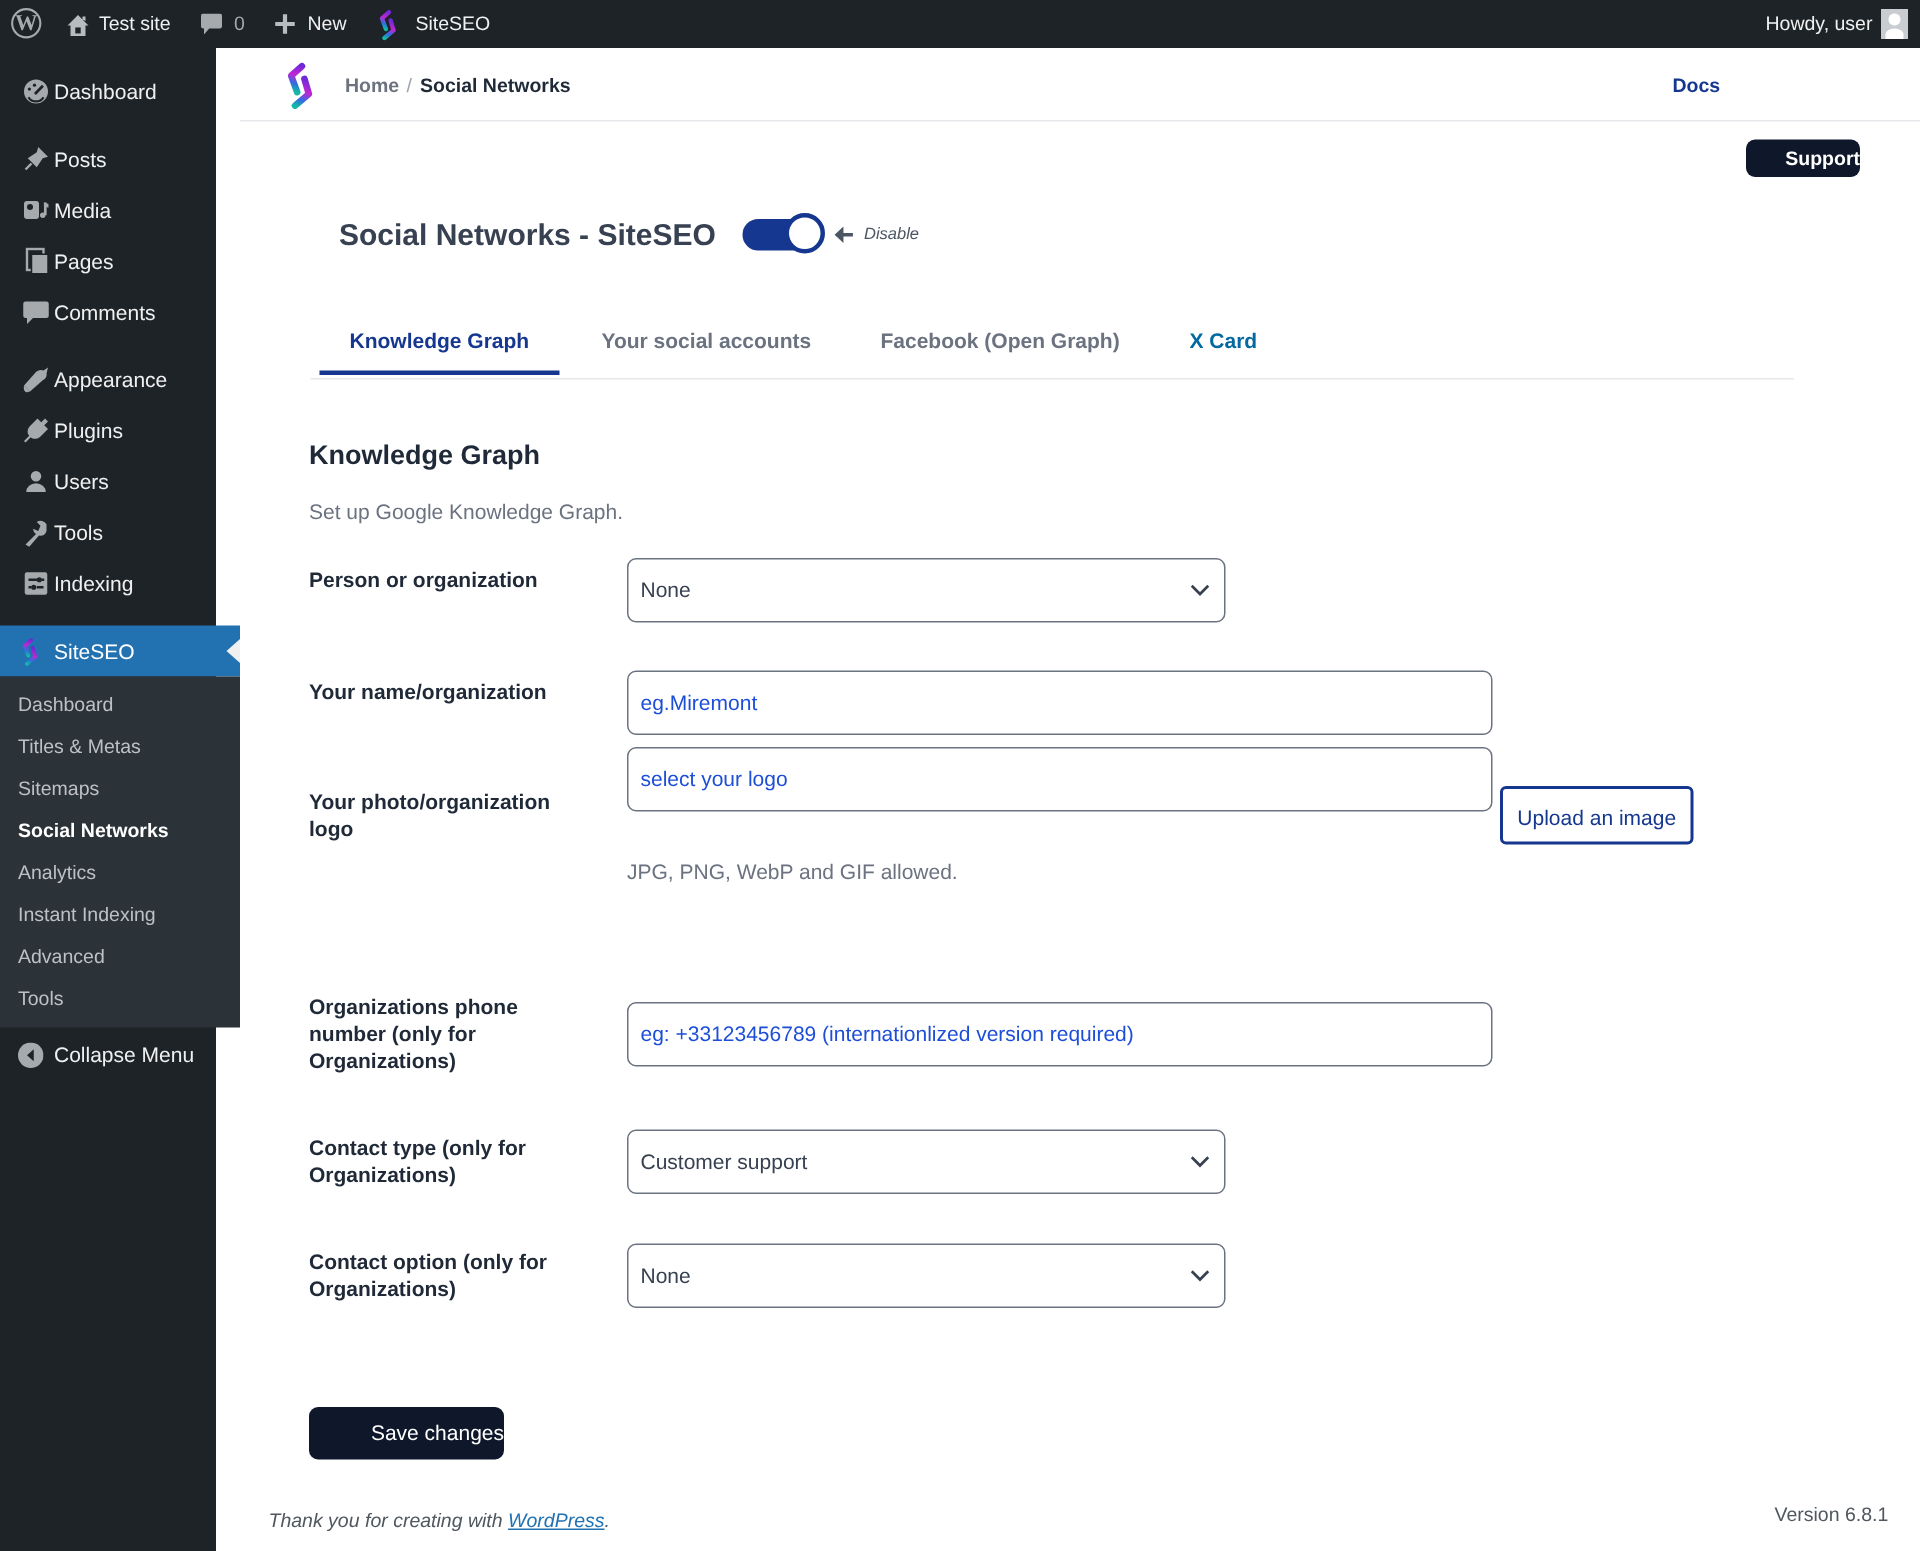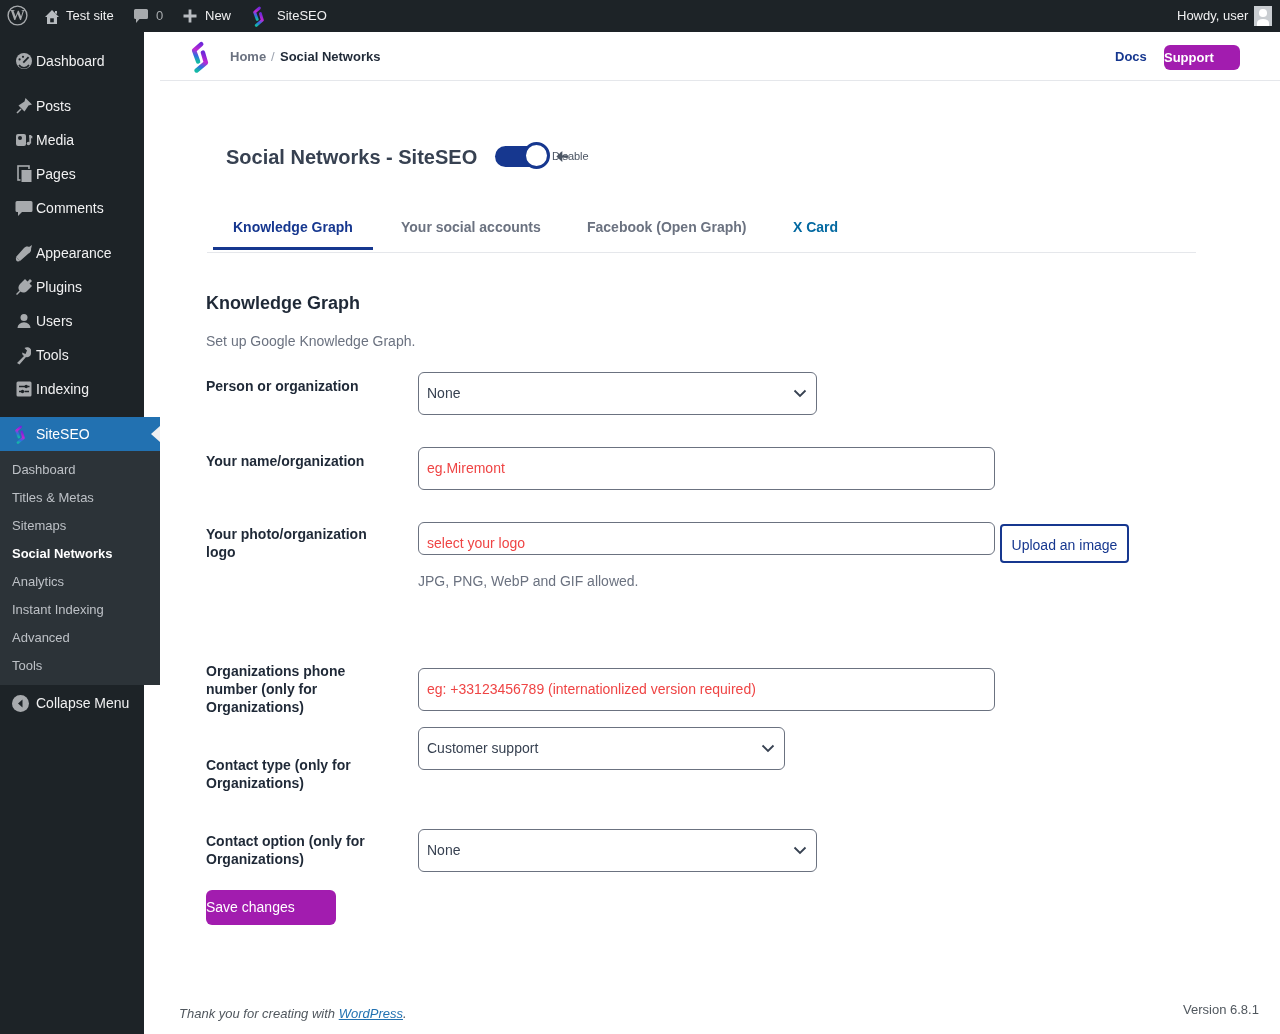--- a/index.html
+++ b/index.html
@@ -19,24 +19,24 @@
   #submenu { position:absolute; left:0; top:419px; width:160px; height:234px; background:#2c3338; }
   .smi { position:absolute; left:12px; width:148px; height:28px; line-height:28px; font-size:13px; color:#bdc1c6; }
   .smi.cur { color:#fff; font-weight:bold; }
   
   #content { position:absolute; left:160px; top:32px; width:1120px; height:1002px; background:#fff; }
   #pluginbar { position:absolute; left:0; top:0; width:1120px; height:49px; background:#fff; border-bottom:1px solid #e5e7eb; }
   .crumb { position:absolute; top:16px; height:18px; line-height:18px; font-size:13px; font-weight:bold; white-space:nowrap; }
   label.flabel { position:absolute; font-size:14px; font-weight:bold; color:#1f2937; line-height:18px; display:block; }
   .ctl { position:absolute; left:258px; border:1px solid #6b7280; border-radius:6px; background:#fff; }
   .ctl .inner { position:absolute; left:8px; top:0; font-size:14px; line-height:41px; color:#374151; white-space:nowrap; }
-  .ctl .ph { color:#ef4444; }
+  .ctl .ph { color:#1d4ed8; }
   .chev { position:absolute; right:9px; top:16px; }
   .helper { position:absolute; font-size:14px; color:#6b7280; line-height:18px; }
-  .bluebtn { background:#a21caf; color:#fff; border-radius:6px; text-align:left; }
+  .bluebtn { background:#0f172a; color:#fff; border-radius:6px; text-align:right;margin-top:48px; }
 </style>
 </head>
 <body>
 
 <div id="adminbar">
 
   <svg class="abs" style="left:7px;top:5px" width="21" height="21" viewBox="0 0 21 21">
     <circle cx="10.5" cy="10.5" r="9.4" fill="none" stroke="#a7aaad" stroke-width="1.4"></circle>
     <text x="10.5" y="15.2" font-family="Liberation Serif, serif" font-size="15" font-weight="bold" fill="#a7aaad" text-anchor="middle">W</text>
   </svg>
@@ -210,21 +210,21 @@
     <div class="abs bluebtn" style="left:1004px;top:13px;width:76px;height:25px;line-height:25px;font-size:13px;font-weight:bold">Support</div>
   </div>
 
   <div class="abs" style="left:66px;top:111px;font-size:20px;font-weight:bold;color:#374151;line-height:28px">Social Networks - SiteSEO</div>
   <div class="abs" style="left:335px;top:114px;width:52px;height:21px;border-radius:10.5px;background:#16378f"></div>
   <div class="abs" style="left:363px;top:110px;width:27px;height:27px;border-radius:50%;background:#fff;border:3px solid #16378f"></div>
   <svg class="abs" style="left:396px;top:119px" width="13" height="11" viewBox="0 0 13 11">
       <path d="M3 5.5 H12.6" stroke="#4b5563" stroke-width="2.4" fill="none"></path>
       <path d="M6.3 0 L0.4 5.5 L6.3 11 Z" fill="#4b5563"></path>
     </svg>
-  <div class="abs" style="left:392px;top:116px;font-size:11px;color:#4b5563;line-height:16px">Disable</div>
+  <div class="abs" style="left:416px;top:116px;font-size:11px;font-style:italic;color:#4b5563;line-height:16px">Disable</div>
 
   <div class="abs" style="left:47px;top:220px;width:989px;height:1px;background:#e5e7eb"></div>
   <div class="abs" style="left:53px;top:215px;width:160px;height:3px;background:#16378f"></div>
   <div class="abs" style="left:73px;top:185px;font-size:14px;font-weight:bold;color:#16378f;line-height:20px">Knowledge Graph</div>
   <div class="abs" style="left:241px;top:185px;font-size:14px;font-weight:bold;color:#6b7280;line-height:20px">Your social accounts</div>
   <div class="abs" style="left:427px;top:185px;font-size:14px;font-weight:bold;color:#6b7280;line-height:20px">Facebook (Open Graph)</div>
   <div class="abs" style="left:633px;top:185px;font-size:14px;font-weight:bold;color:#0369a1;line-height:20px">X Card</div>
 
   <div class="abs" style="left:46px;top:258px;font-size:18px;font-weight:bold;color:#1f2937;line-height:26px">Knowledge Graph</div>
   <div class="abs" style="left:46px;top:300px;font-size:14px;color:#6b7280;line-height:18px">Set up Google Knowledge Graph.</div>
@@ -236,33 +236,33 @@
         <path d="M1.5 1.5 L7 7 L12.5 1.5" stroke="#374151" stroke-width="1.8" fill="none"></path>
       </svg>
   </div>
 
   <label class="flabel" style="left:46px;top:420px">Your name/organization</label>
   <div class="ctl" style="top:415px;width:577px;height:43px">
     <div class="inner ph">eg.Miremont</div>
   </div>
 
   <label class="flabel" style="left:46px;top:493px">Your photo/organization<br>logo</label>
-  <div class="ctl" style="top:490px;width:577px;height:33px">
+  <div class="ctl" style="top:466px;width:577px;height:43px">
     <div class="inner ph">select your logo</div>
   </div>
   <div class="abs" style="left:840px;top:492px;width:129px;height:39px;border:2px solid #16378f;border-radius:4px;color:#16378f;font-size:14px;line-height:38px;text-align:center">Upload an image</div>
   <div class="helper" style="left:258px;top:540px">JPG, PNG, WebP and GIF allowed.</div>
 
   <label class="flabel" style="left:46px;top:630px">Organizations phone<br>number (only for<br>Organizations)</label>
   <div class="ctl" style="top:636px;width:577px;height:43px">
     <div class="inner ph">eg: +33123456789 (internationlized version required)</div>
   </div>
 
   <label class="flabel" style="left:46px;top:724px">Contact type (only for<br>Organizations)</label>
-  <div class="ctl" style="top:695px;width:367px;height:43px">
+  <div class="ctl" style="top:721px;width:399px;height:43px">
     <div class="inner">Customer support</div>
     <svg class="chev" width="14" height="9" viewBox="0 0 14 9">
         <path d="M1.5 1.5 L7 7 L12.5 1.5" stroke="#374151" stroke-width="1.8" fill="none"></path>
       </svg>
   </div>
 
   <label class="flabel" style="left:46px;top:800px">Contact option (only for<br>Organizations)</label>
   <div class="ctl" style="top:797px;width:399px;height:43px">
     <div class="inner">None</div>
     <svg class="chev" width="14" height="9" viewBox="0 0 14 9">

